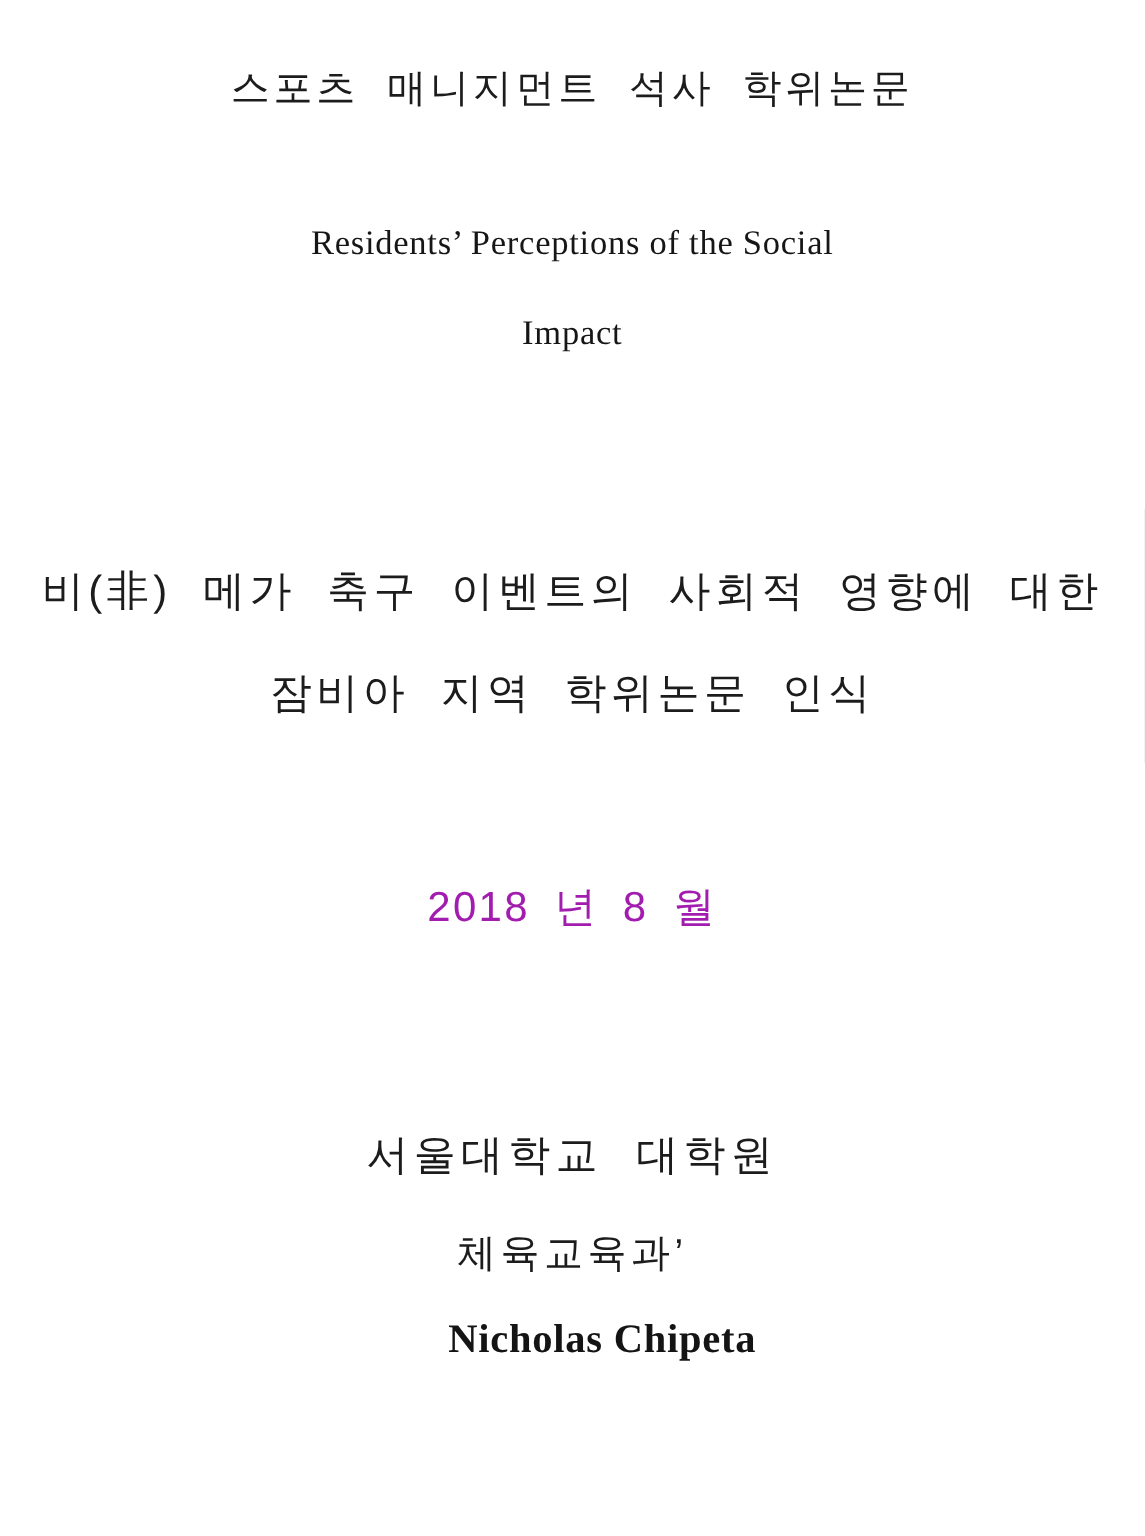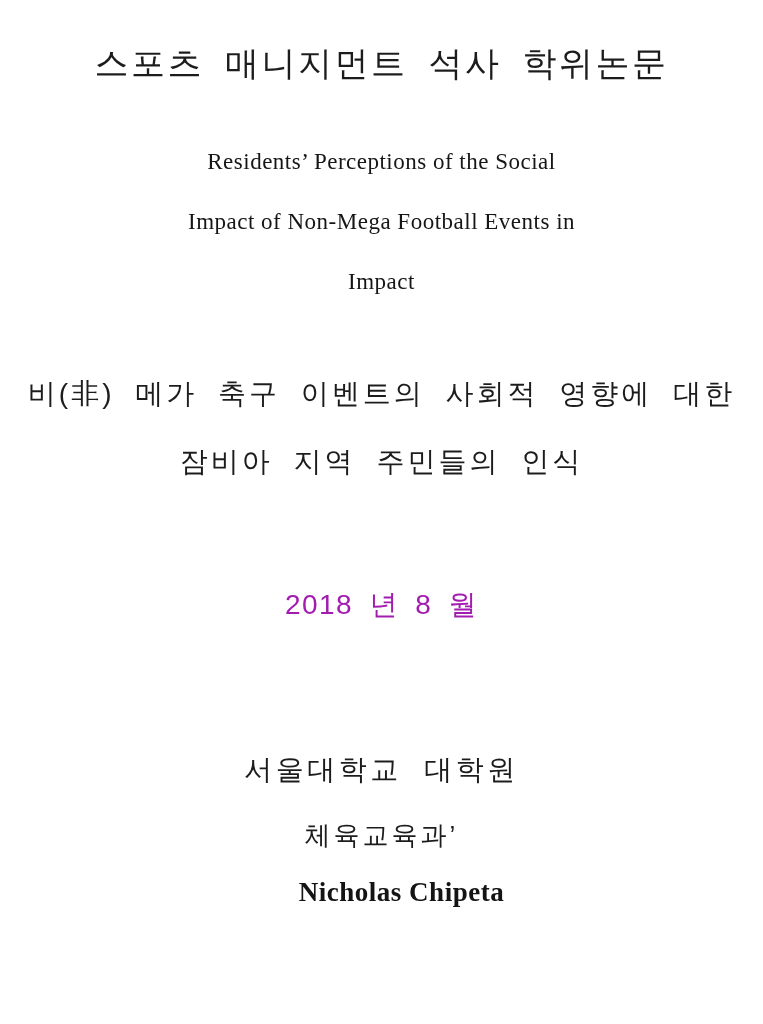--- a/index.html
+++ b/index.html
@@ -20,21 +20,21 @@
     position: absolute;
     left: 0;
     right: 0;
     text-align: center;
     white-space: nowrap;
   }
   
   .thesis-type {
     top: 41px;
     font-family: "Liberation Sans", "DejaVu Sans", sans-serif;
-    font-size: 34px;
+    font-size: 26px;
     letter-spacing: 2.5px;
     word-spacing: 9px;
     color: #1c1c1c;
   }
   
   .en-title {
     top: 132px;
     font-family: "Liberation Serif", "DejaVu Serif", serif;
     font-size: 23px;
     line-height: 60px;
@@ -90,27 +90,26 @@
 </style>
 </head>
 <body>
 
 <div class="page">
 
   <div class="centered thesis-type">스포츠 매니지먼트 석사 학위논문</div>
 
   <div class="centered en-title">
     <div>Residents’ Perceptions of the Social</div>
-    <div>Impact of Non-Mega Football Events in</div>
     <div>Impact</div>
   </div>
 
   <div class="centered kr-title-line1">비(非) 메가 축구 이벤트의 사회적 영향에 대한</div>
 
-  <div class="centered kr-title-line2">잠비아 지역 주민들의 인식</div>
+  <div class="centered kr-title-line2">잠비아 지역 학위논문 인식</div>
 
   <div class="centered date-line">2018 년  8 월</div>
 
   <div class="centered department">체육교육과’</div>
 
   <div class="centered university">서울대학교  대학원</div>
 
   <div class="centered author">Nicholas Chipeta</div>
 
 </div>

